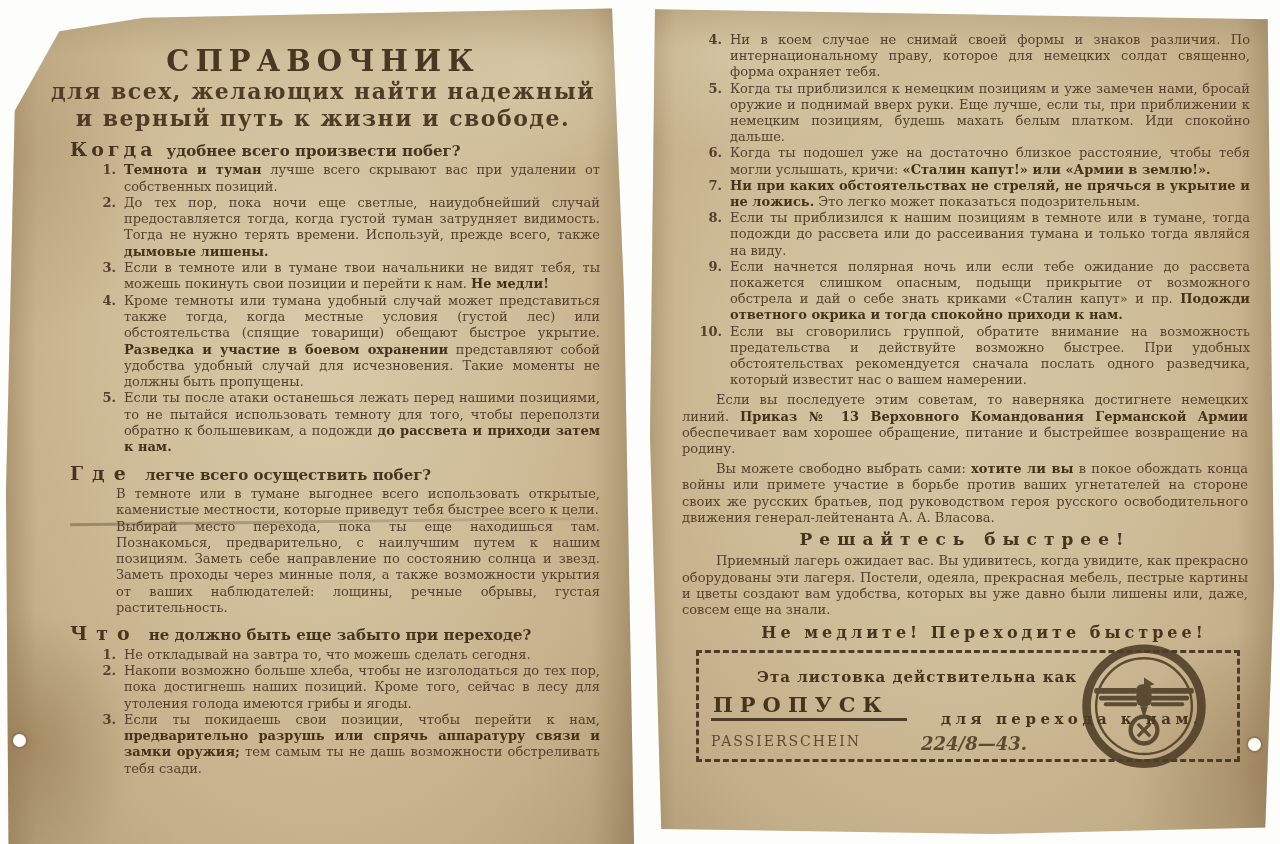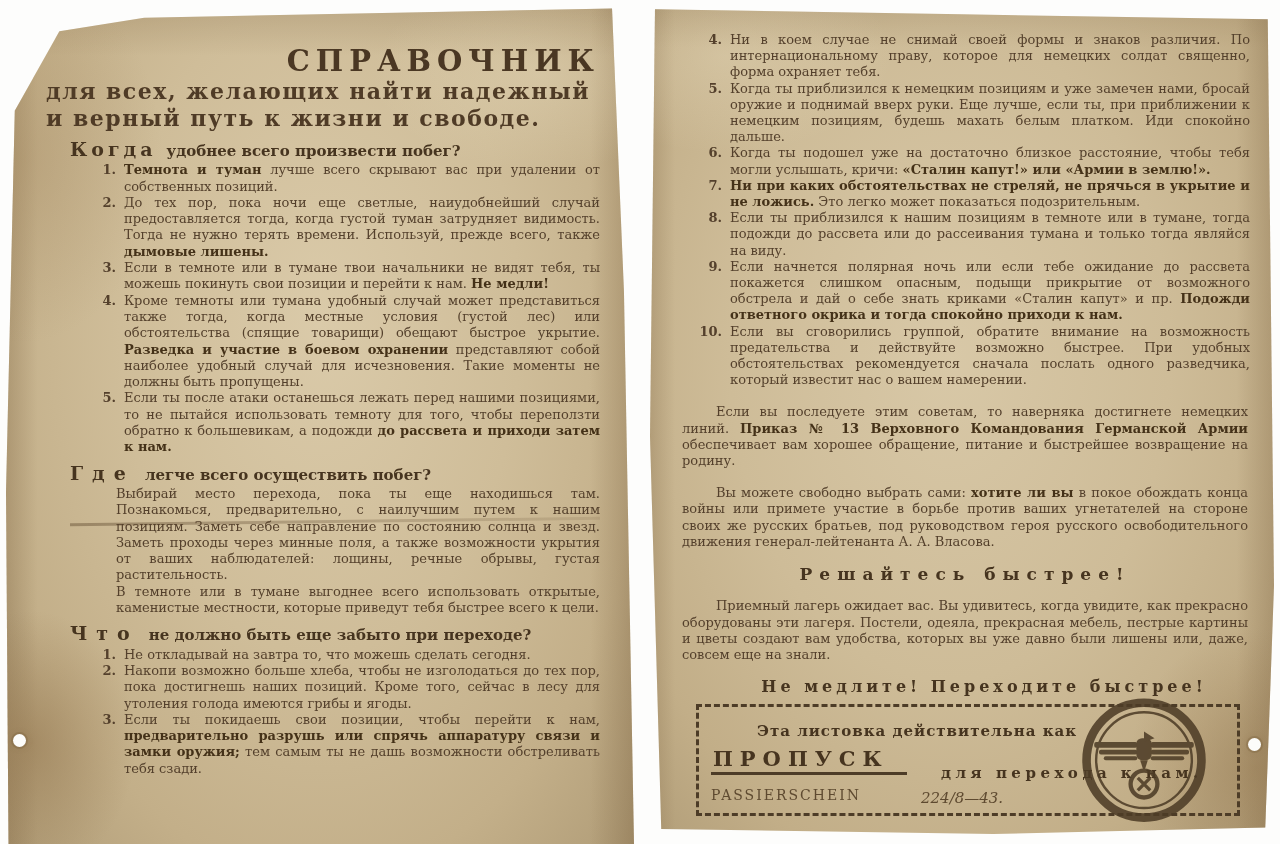--- a/index.html
+++ b/index.html
@@ -30,43 +30,43 @@
       linear-gradient(to bottom, rgba(118,92,58,.18), rgba(118,92,58,0) 5%),
       radial-gradient(ellipse at 48% 42%, #d8c8a7 0%, #cebc98 48%, #c2ae88 78%, #af9b76 100%);
   }
   .hole{position:absolute;width:13px;height:13px;border-radius:50%;background:#fcfcfa;
         box-shadow:0 0 0 2px rgba(125,100,64,.35), 0 0 6px rgba(125,100,64,.4);}
   .crease{position:absolute;height:3px;transform:rotate(-0.7deg);
         background:linear-gradient(to right, rgba(88,66,40,.42), rgba(88,66,40,.12));}
   .content{position:relative;font-size:13px;line-height:16.3px;color:#54402c;text-align:justify;}
   .pl-content{padding:38px 34px 0 40px;}
   .pr-content{padding:26px 24px 0 30px;line-height:16.2px;}
-  .doc-title{text-align:right;font-size:29px;font-weight:700;letter-spacing:6px;color:#4a3723;line-height:34px;}
-  .doc-sub{text-align:left;font-size:22px;font-weight:700;letter-spacing:1.5px;color:#4f3b26;line-height:27px;}
+  .doc-title{text-align:center;font-size:29px;font-weight:700;letter-spacing:6px;color:#4a3723;line-height:34px;}
+  .doc-sub{text-align:center;font-size:22px;font-weight:700;letter-spacing:1.5px;color:#4f3b26;line-height:27px;}
   .sec-head{margin-top:9px;margin-bottom:3px;font-size:15px;font-weight:700;color:#46341f;text-align:left;}
   .sec-head .hw{font-size:19px;letter-spacing:4px;margin-right:10px;margin-left:24px;}
   .sec-head .hw.wide{letter-spacing:9px;}
   .list{margin-left:46px;}
   .pr-content .list{margin-left:14px;}
   .li{display:flex;}
   .num{flex:none;width:24px;text-align:right;padding-right:8px;font-weight:700;}
   .pr-content .num{width:28px;}
   .li-t{flex:1;}
   b{color:#443118;}
   .paras{margin-left:70px;}
-  .rp{text-indent:34px;margin:16px 2px;}
+  .rp{text-indent:34px;margin:4px 2px;}
   .decide{text-align:center;font-size:17px;font-weight:700;letter-spacing:7px;color:#46341f;margin:5px 0 6px;}
   .hurry{font-size:16px;font-weight:700;letter-spacing:4px;color:#46341f;margin:7px 0 9px 38px;text-align:center;}
   .pass-box{position:relative;margin:0 10px 0 16px;height:106px;border:3px dashed #4d3c27;text-align:center;}
   .pass-line1{position:absolute;left:58px;top:16px;font-size:15px;font-weight:700;letter-spacing:1px;color:#46341f;}
   .pass-ru{position:absolute;left:12px;top:44px;font-size:21px;font-weight:700;letter-spacing:7px;color:#46341f;
            border-bottom:3px solid #4d3c27;padding:0 18px 4px 2px;}
   .pass-de{position:absolute;left:12px;top:80px;font-size:14px;letter-spacing:2px;color:#5e4a30;}
   .pass-to{position:absolute;left:242px;top:58px;font-size:15px;font-weight:700;letter-spacing:4.5px;color:#46341f;}
-  .pass-code{position:absolute;left:222px;top:83px;font-size:15px;color:#5e4a30;font-style:italic;}
+  .pass-code{position:absolute;left:222px;top:83px;font-size:18px;color:#5e4a30;font-style:italic;font-weight:bold;}
   .emblem{position:absolute;right:26px;top:-10px;width:134px;height:134px;opacity:.88;}
 </style>
 </head>
 <body>
 
 <div class="page page-left">
   <div class="content pl-content">
     <div class="doc-title">СПРАВОЧНИК</div>
     <div class="doc-sub">для всех, желающих найти надежный</div>
     <div class="doc-sub">и верный путь к жизни и свободе.</div>
@@ -82,34 +82,34 @@
       <div class="li">
           <span class="num">2.</span>
           <span class="li-t"><span>До тех пор, пока ночи еще светлые, наиудобнейший случай предоставляется тогда, когда густой туман затрудняет видимость. Тогда не нужно терять времени. Используй, прежде всего, также </span><b>дымовые лишены.</b><span></span></span>
         </div>
       <div class="li">
           <span class="num">3.</span>
           <span class="li-t"><span>Если в темноте или в тумане твои начальники не видят тебя, ты можешь покинуть свои позиции и перейти к нам. </span><b>Не медли!</b><span></span></span>
         </div>
       <div class="li">
           <span class="num">4.</span>
-          <span class="li-t"><span>Кроме темноты или тумана удобный случай может представиться также тогда, когда местные условия (густой лес) или обстоятельства (спящие товарищи) обещают быстрое укрытие. </span><b>Разведка и участие в боевом охранении</b><span> представляют собой наиболее удобный случай для исчезновения. Такие моменты не должны быть пропущены.</span></span>
+          <span class="li-t"><span>Кроме темноты или тумана удобный случай может представиться также тогда, когда местные условия (густой лес) или обстоятельства (спящие товарищи) обещают быстрое укрытие. </span><b>Разведка и участие в боевом охранении</b><span> представляют собой удобства удобный случай для исчезновения. Такие моменты не должны быть пропущены.</span></span>
         </div>
       <div class="li">
           <span class="num">5.</span>
           <span class="li-t"><span>Если ты после атаки останешься лежать перед нашими позициями, то не пытайся использовать темноту для того, чтобы переползти обратно к большевикам, а подожди </span><b>до рассвета и приходи затем к нам.</b><span></span></span>
         </div>
     </div>
 
     <div class="sec-head">
       <span class="hw wide">Где</span><span>легче всего осуществить побег?</span>
     </div>
     <div class="paras">
+      <div class="p"><span>В темноте или в тумане выгоднее всего использовать открытые, каменистые местности, которые приведут тебя быстрее всего к цели.</span><b></b><span></span></div>
       <div class="p"><span>Выбирай место перехода, пока ты еще находишься там. Познакомься, предварительно, с наилучшим путем к нашим позициям. Заметь себе направление по состоянию солнца и звезд. Заметь проходы через минные поля, а также возможности укрытия от ваших наблюдателей: лощины, речные обрывы, густая растительность.</span><b></b><span></span></div>
-      <div class="p"><span>В темноте или в тумане выгоднее всего использовать открытые, каменистые местности, которые приведут тебя быстрее всего к цели.</span><b></b><span></span></div>
     </div>
 
     <div class="sec-head">
       <span class="hw wide">Что</span><span>не должно быть еще забыто при переходе?</span>
     </div>
     <div class="list">
       <div class="li">
           <span class="num">1.</span>
           <span class="li-t"><span>Не откладывай на завтра то, что можешь сделать сегодня.</span><b></b><span></span></span>
         </div>

